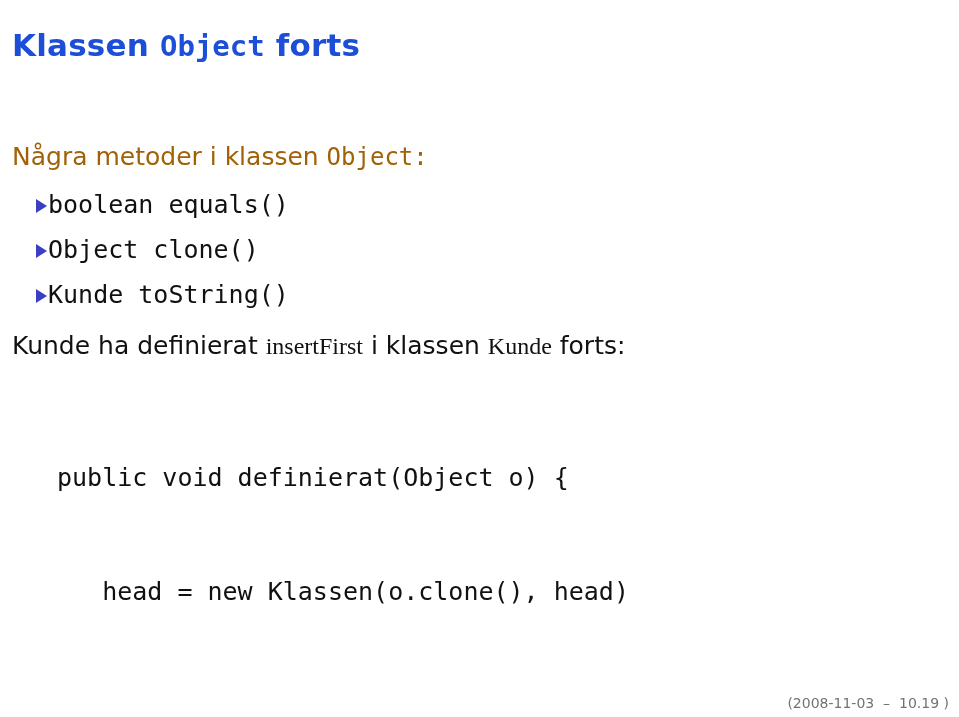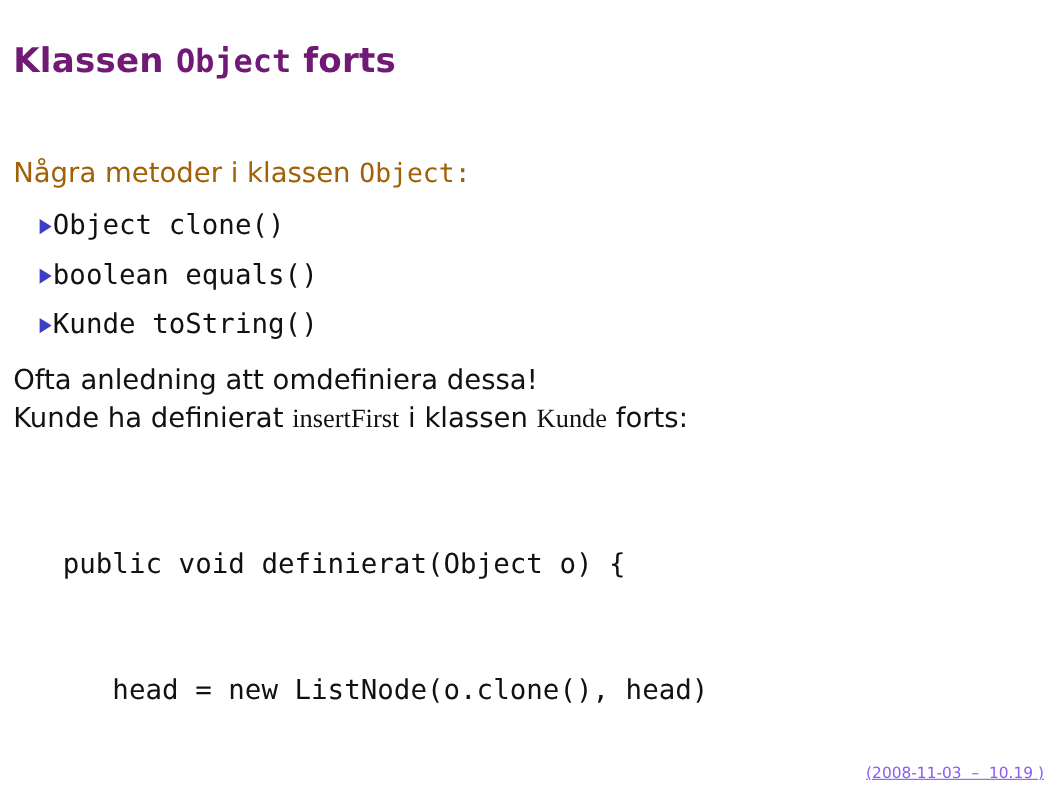--- a/index.html
+++ b/index.html
@@ -18,25 +18,25 @@
 
   .slide {
     position: absolute;
     inset: 0;
   }
 
   
   .slide-title {
     position: absolute;
     left: 12px;
-    top: 14px;
+    top: 4px;
     font-family: "DejaVu Sans", sans-serif;
     font-size: 31px;
     line-height: 40px;
-    color: #701a75;
+    color: #1d4ed8;
     white-space: nowrap;
     letter-spacing: 0.2px;
   }
   .slide-title .mono {
     font-family: "DejaVu Sans Mono", monospace;
     font-size: 29px;
     letter-spacing: 0px;
   }
 
   
@@ -116,59 +116,57 @@
   .code-line { white-space: pre; }
 
   
   .footer-stamp {
     position: absolute;
     right: 10px;
     bottom: 5px;
     font-family: "DejaVu Sans", sans-serif;
     font-size: 14px;
     line-height: 18px;
-    color: #8b5cf6;
+    color: #737373;
     white-space: pre;
-    text-decoration: underline;
   }
 </style>
 </head>
 <body>
 
 <div class="slide">
 
   <h1 class="slide-title"><span>Klassen </span><span class="mono">Object</span><span> forts</span></h1>
 
   <div class="body-block">
 
     <div class="lead-line"><span>Några metoder i klassen </span><span class="mono">Object:</span></div>
 
     <ul class="bullet-list">
       <li class="bullet-item">
         <span class="tri-icon"></span>
-        <span>Object clone()</span>
+        <span>boolean equals()</span>
       </li>
       <li class="bullet-item">
         <span class="tri-icon"></span>
-        <span>boolean equals()</span>
+        <span>Object clone()</span>
       </li>
       <li class="bullet-item">
         <span class="tri-icon"></span>
         <span>Kunde toString()</span>
       </li>
     </ul>
 
     <div class="para-block">
-      <div class="para-line">Ofta anledning att omdefiniera dessa!</div>
       <div class="para-line"><span>Kunde ha definierat </span><span class="mono">insertFirst</span><span> i klassen </span><span class="mono">Kunde</span><span> forts:</span></div>
     </div>
 
     <div class="code-block">
       <div class="code-line">public void definierat(Object o) {</div>
-      <div class="code-line">   head = new ListNode(o.clone(), head)</div>
+      <div class="code-line">   head = new Klassen(o.clone(), head)</div>
       
     </div>
 
   </div>
 
   <div class="footer-stamp">(2008-11-03  –  10.19 )</div>
 
 </div>
 
 </body></html>

